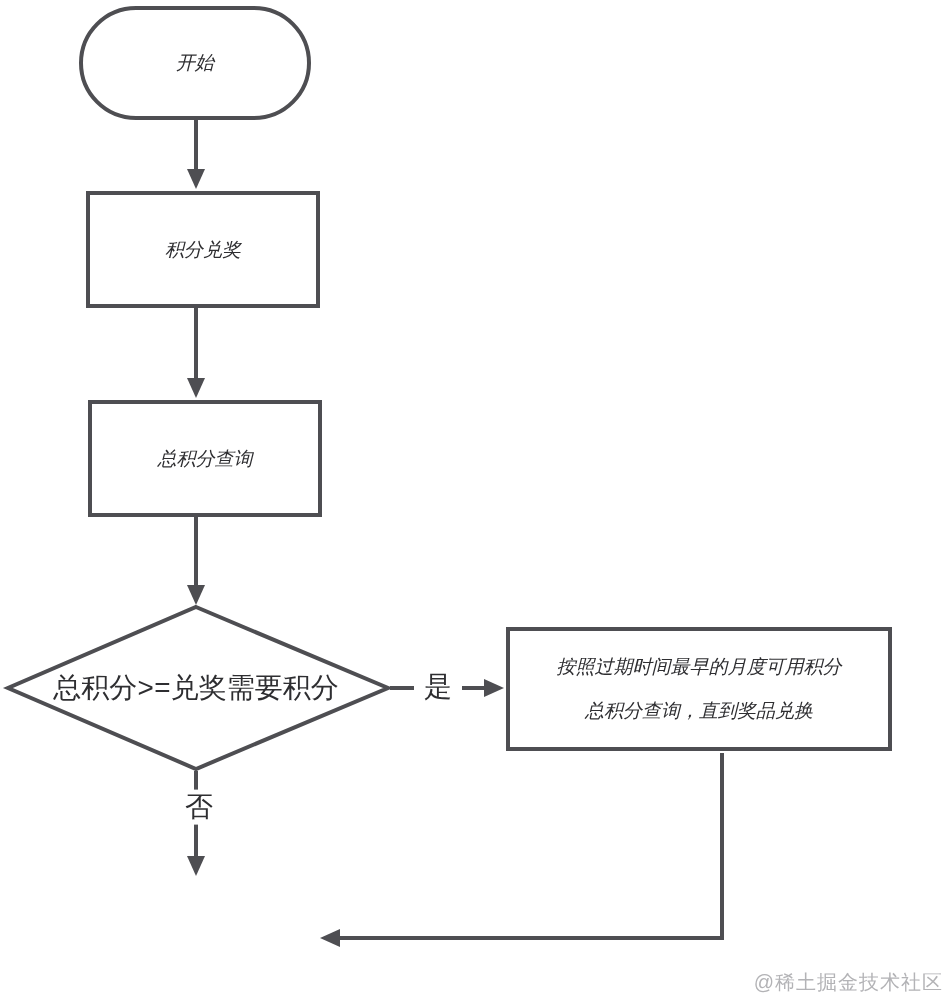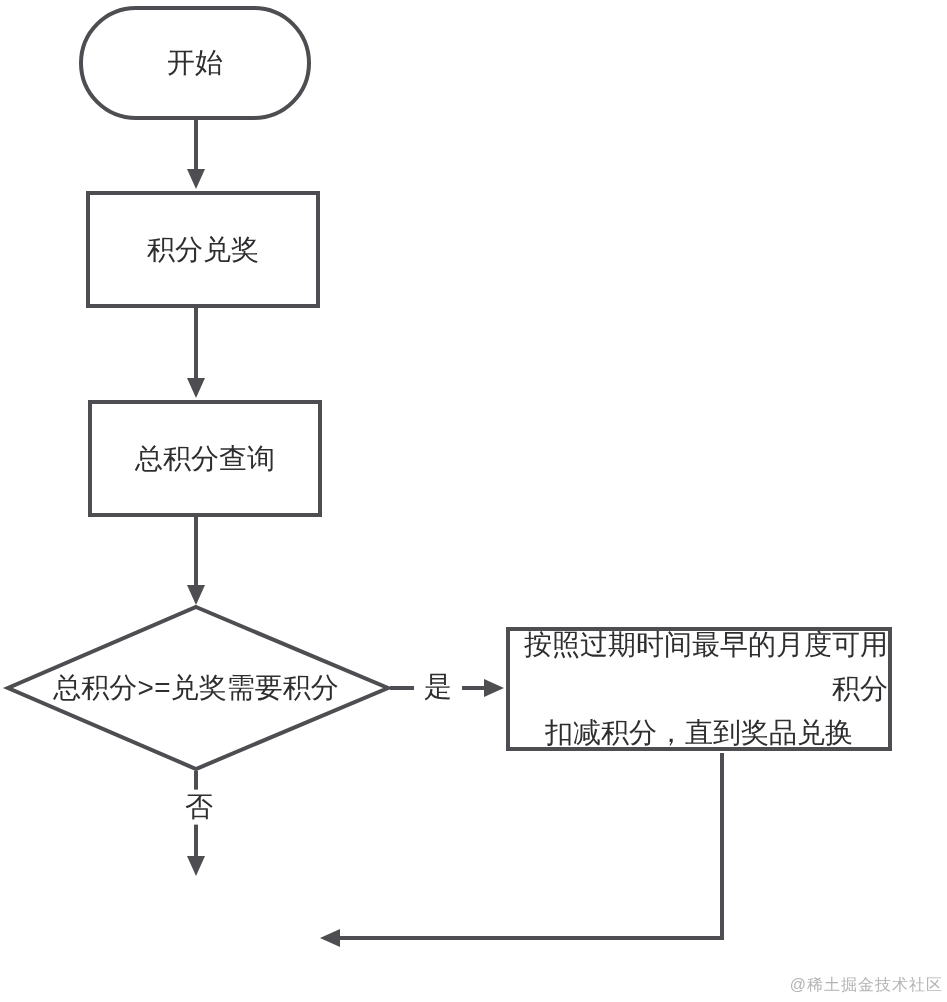--- a/index.html
+++ b/index.html
@@ -33,23 +33,24 @@
 
   .node {
     position: absolute;
     display: flex;
     align-items: center;
     justify-content: center;
     text-align: right;
     border: 4px solid var(--stroke);
     background: var(--fill);
     color: var(--text);
-    font-size: 28px;
+    font-size: 19px;
     z-index: 2;
     line-height: 1.35;
+    font-style: italic;
   }
   .terminator { border-radius: 60px; }
   .node-start  { left: 79px;  top: 6px;   width: 232px; height: 114px; }
   .node-redeem { left: 86px;  top: 191px; width: 234px; height: 117px; }
   .node-query  { left: 78px;  top: 400px; width: 234px; height: 117px; margin-left: 10px; }
   .node-deduct { left: 506px; top: 627px; width: 386px; height: 124px; flex-direction: column; line-height: 44px; }
   .node-end    { left: 80px;  top: 878px; width: 232px; height: 119px; }
 
   .decision-label {
     position: absolute;
@@ -74,21 +75,21 @@
     line-height: 1.1;
   }
   .edge-label-yes { left: 438px; top: 687px; }
   .edge-label-no  { left: 199px; top: 807px; }
 
   .watermark {
     position: absolute;
     right: 4px;
     bottom: 6px;
     color: var(--watermark);
-    font-size: 16px;
+    font-size: 20px;
     z-index: 2;
     letter-spacing: 1px;
   }
 </style>
 </head>
 <body>
 
 <div class="canvas">
 
   <svg class="connectors" width="947" height="1002" viewBox="0 0 947 1002" xmlns="http://www.w3.org/2000/svg">
@@ -123,21 +124,21 @@
   </div>
 
   <div class="node node-query">
     <span>总积分查询</span>
   </div>
 
   <div class="decision-label">总积分&gt;=兑奖需要积分</div>
 
   <div class="node node-deduct">
     <span>按照过期时间最早的月度可用积分</span>
-    <span>扣减积分，直到奖品兑换</span>
+    <span>总积分查询，直到奖品兑换</span>
   </div>
 
 
   <div class="edge-label edge-label-yes">是</div>
   <div class="edge-label edge-label-no">否</div>
 
   <div class="watermark">@稀土掘金技术社区</div>
 
 </div>
 

